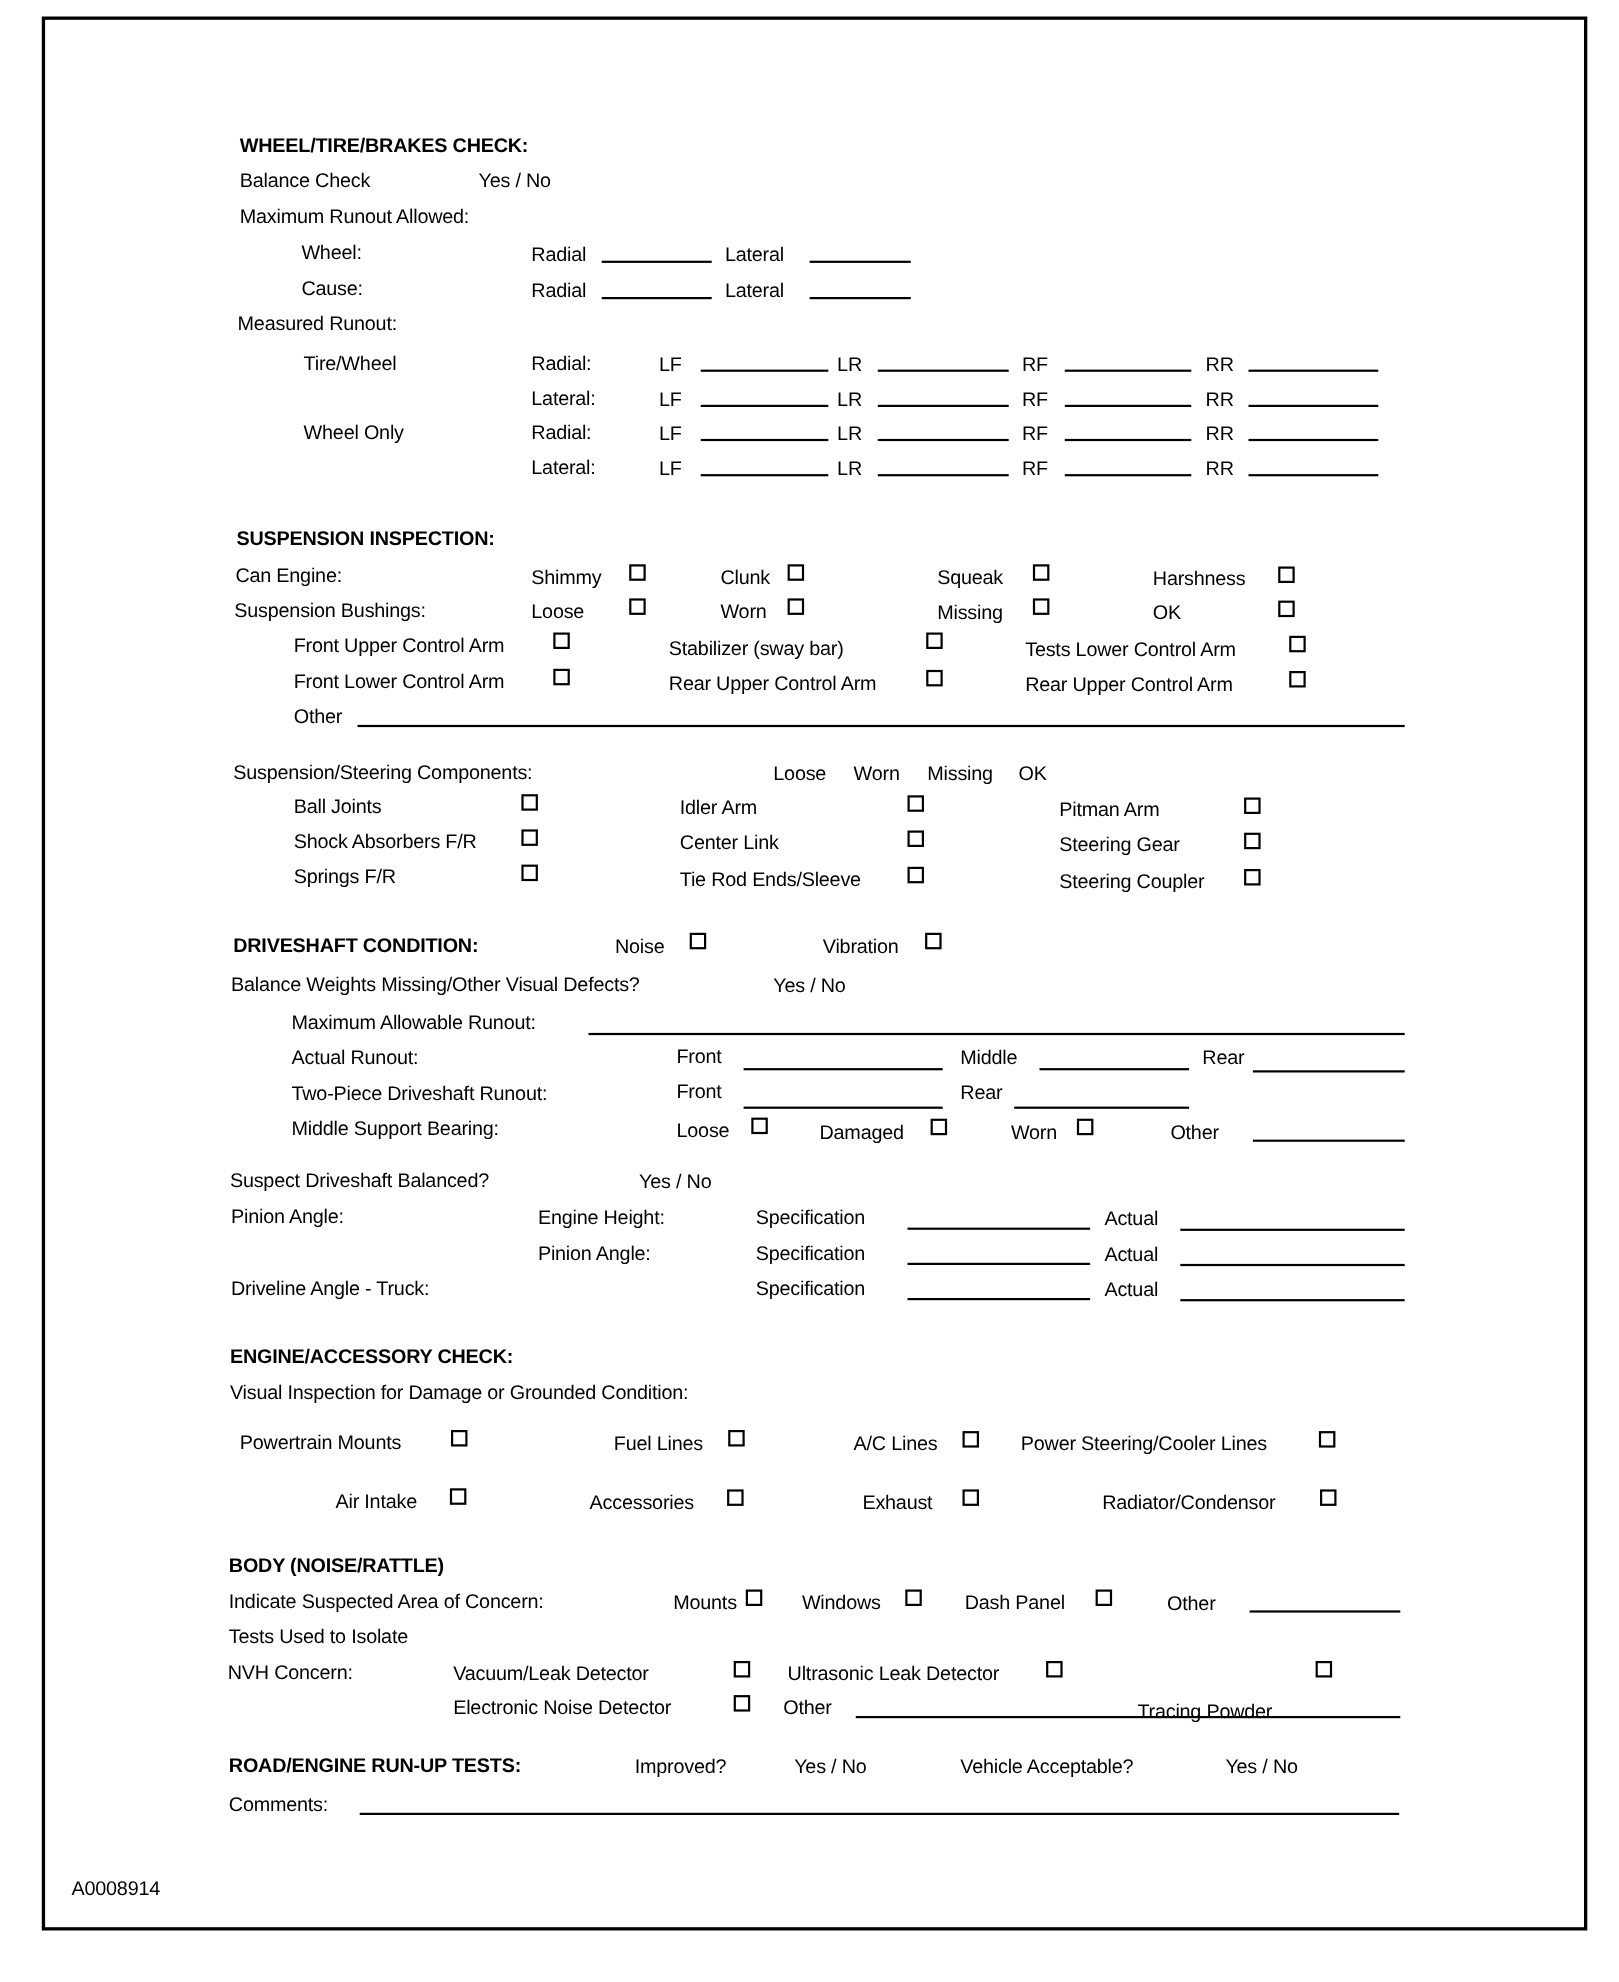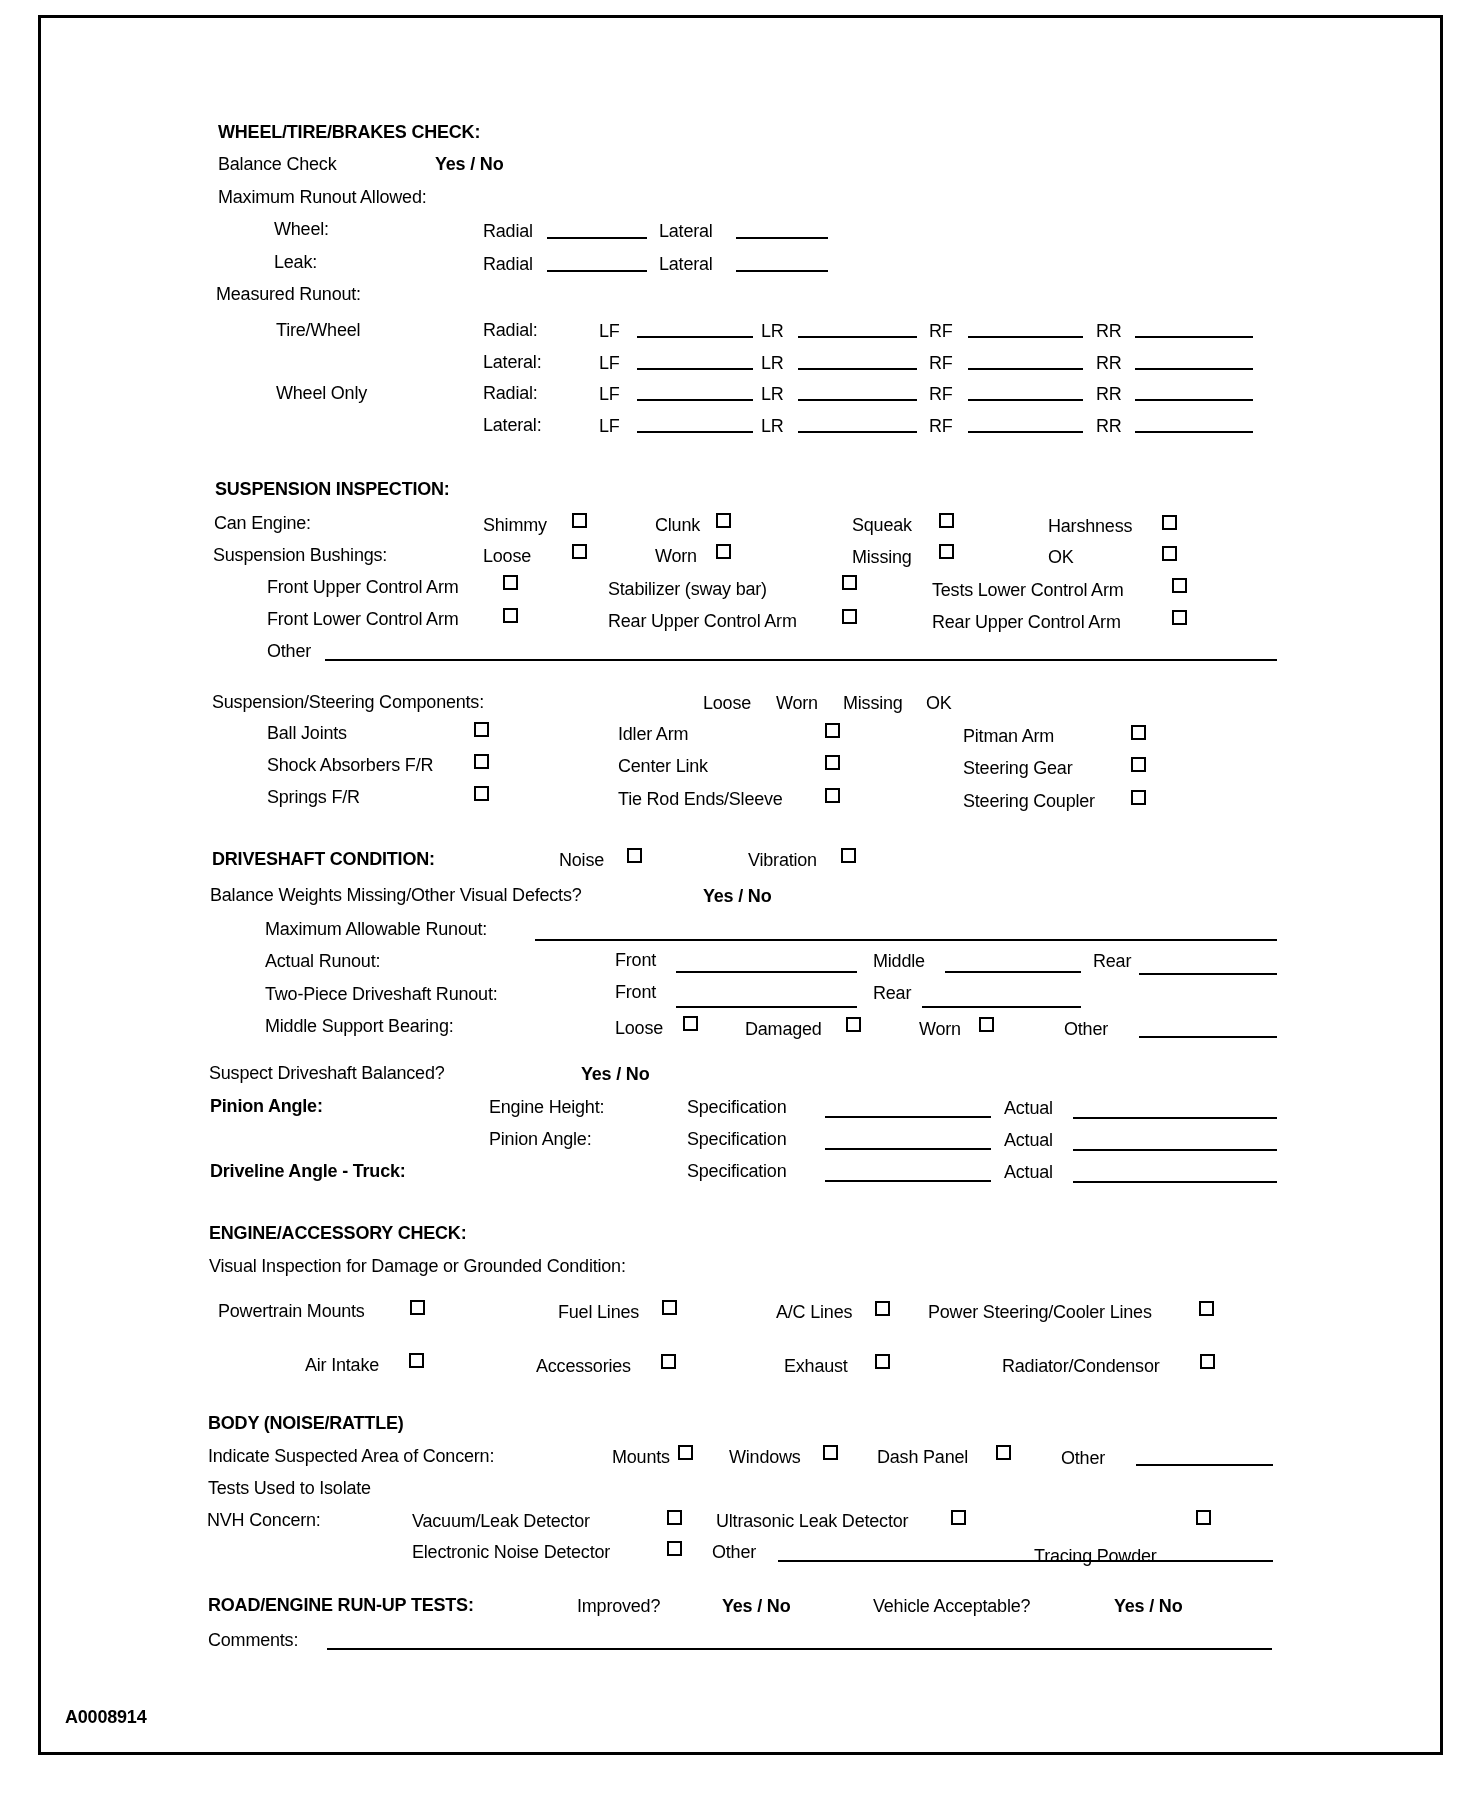--- a/index.html
+++ b/index.html
@@ -2,21 +2,21 @@
 <html><head>
 <meta charset="utf-8">
 <style>
   html, body { margin:0; padding:0; background:#ffffff; }
   body { width:1472px; height:1802px; position:relative; overflow:hidden;
          font-family:"Liberation Sans", sans-serif; color:#000; }
   .frame { position:absolute; left:38px; top:15px; width:1405px; height:1740px;
            border:3px solid #000; box-sizing:border-box; }
   .t { position:absolute; font-size:18px; line-height:20px; white-space:nowrap;
        transform:translateY(-10px); letter-spacing:-0.2px; }
-  .b { font-weight:bold; }
+  .b { font-weight:normal; }
   .h { font-weight:bold; font-size:18px; }
   .ln { position:absolute; height:0; border-bottom:2px solid #000; }
   .cb { position:absolute; width:15px; height:15px; border:2px solid #000;
         box-sizing:border-box; transform:translateY(-9px); background:#fff; }
 </style>
 </head>
 <body>
 
 <div class="frame"></div>
 
@@ -24,21 +24,21 @@
 <div class="t" style="left:218px;top:164px">Balance Check</div>
 <div class="t b" style="left:435px;top:164px">Yes / No</div>
 <div class="t" style="left:218px;top:197px">Maximum Runout Allowed:</div>
 
 <div class="t" style="left:274px;top:229px">Wheel:</div>
 <div class="t" style="left:483px;top:231px">Radial</div>
 <div class="ln" style="left:547px;top:237px;width:100px"></div>
 <div class="t" style="left:659px;top:231px">Lateral</div>
 <div class="ln" style="left:736px;top:237px;width:92px"></div>
 
-<div class="t" style="left:274px;top:262px">Leak:</div>
+<div class="t" style="left:274px;top:262px">Cause:</div>
 <div class="t" style="left:483px;top:264px">Radial</div>
 <div class="ln" style="left:547px;top:270px;width:100px"></div>
 <div class="t" style="left:659px;top:264px">Lateral</div>
 <div class="ln" style="left:736px;top:270px;width:92px"></div>
 
 <div class="t" style="left:216px;top:294px">Measured Runout:</div>
 
 <div id="runout-rows">
     <div class="t" style="left: 276px; top: 330px;">Tire/Wheel</div>
     <div class="t" style="left: 483px; top: 330px;">Radial:</div>

